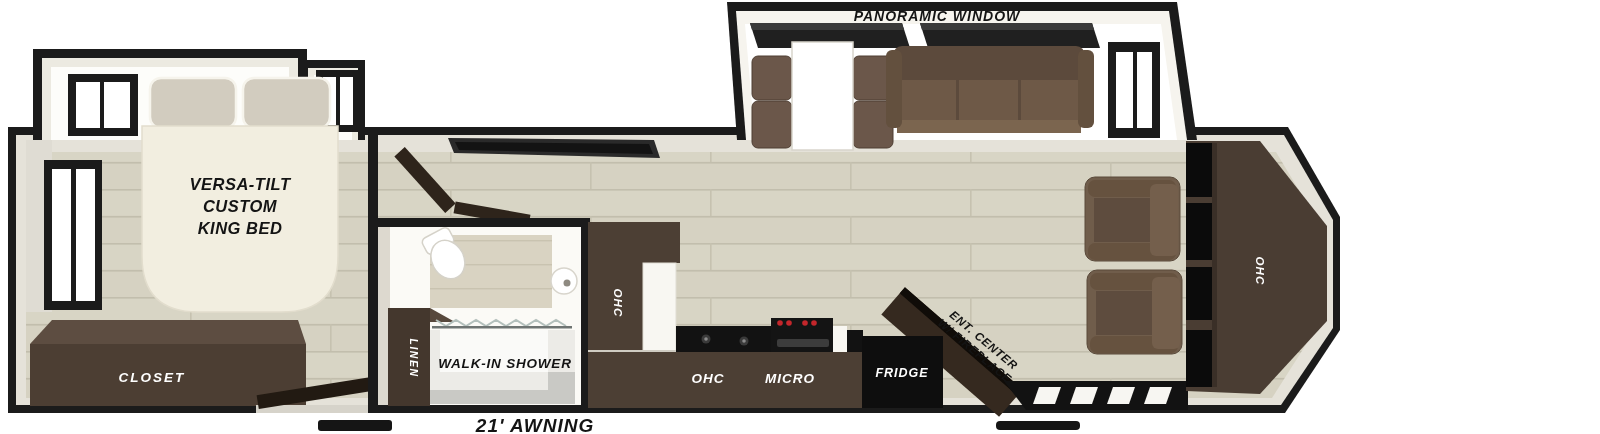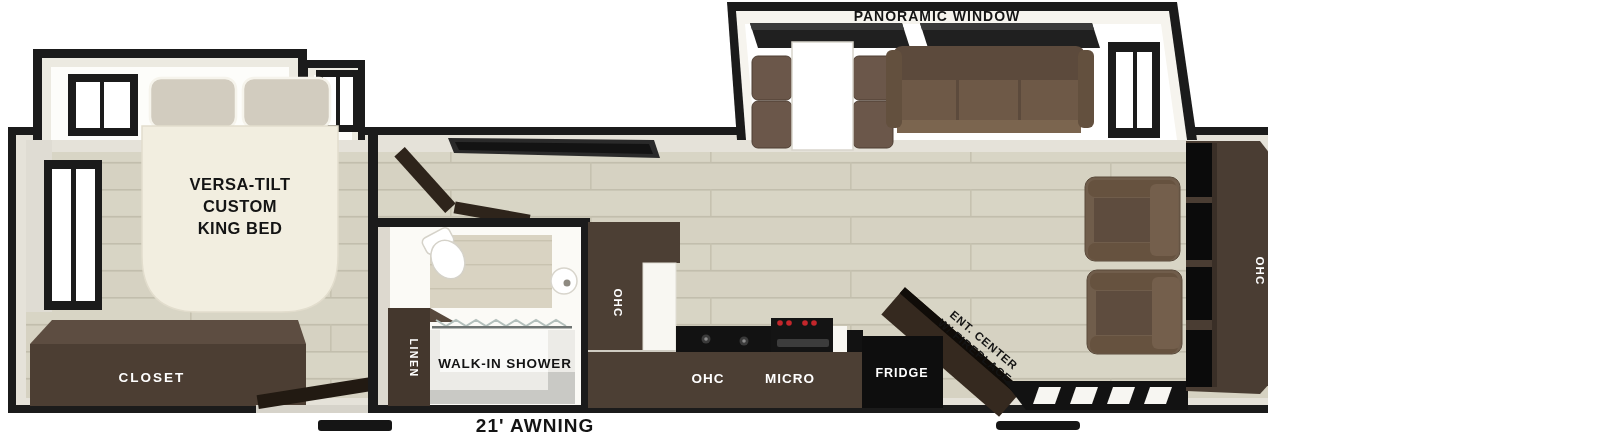--- a/index.html
+++ b/index.html
@@ -1,16 +1,16 @@
 <!DOCTYPE html>
 <html><head>
 <meta charset="utf-8">
 <style>
   html,body{margin:0;padding:0;background:#ffffff;}
-  .stage{position:relative;width:1268px;height:434px;background:#ffffff;overflow:hidden;}
+  .stage{position:relative;width:1600px;height:434px;background:#ffffff;overflow:hidden;font-style:italic;}
   svg{display:block;}
   text{font-family:"Liberation Sans",sans-serif;font-weight:700;}
   .lbl{fill:#141414;}
   .lbl-w{fill:#ffffff;}
 </style>
 </head>
 <body>
 
 <div class="stage">
 <svg width="1600" height="434" viewBox="0 0 1600 434">

